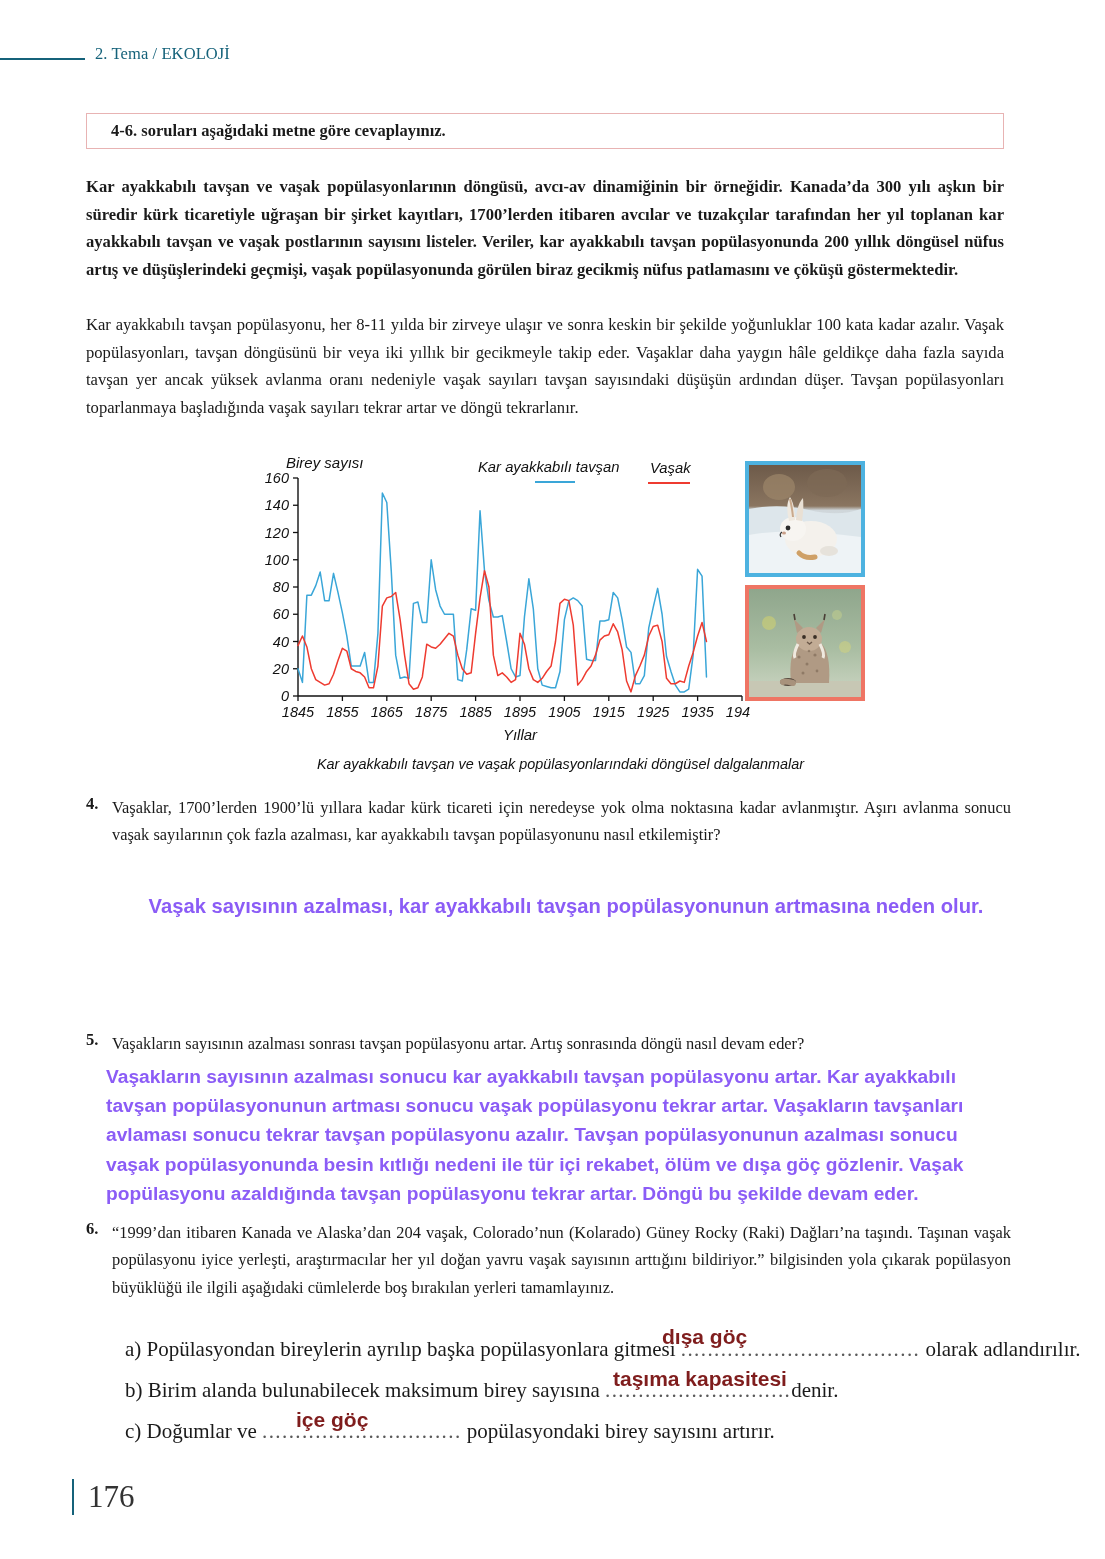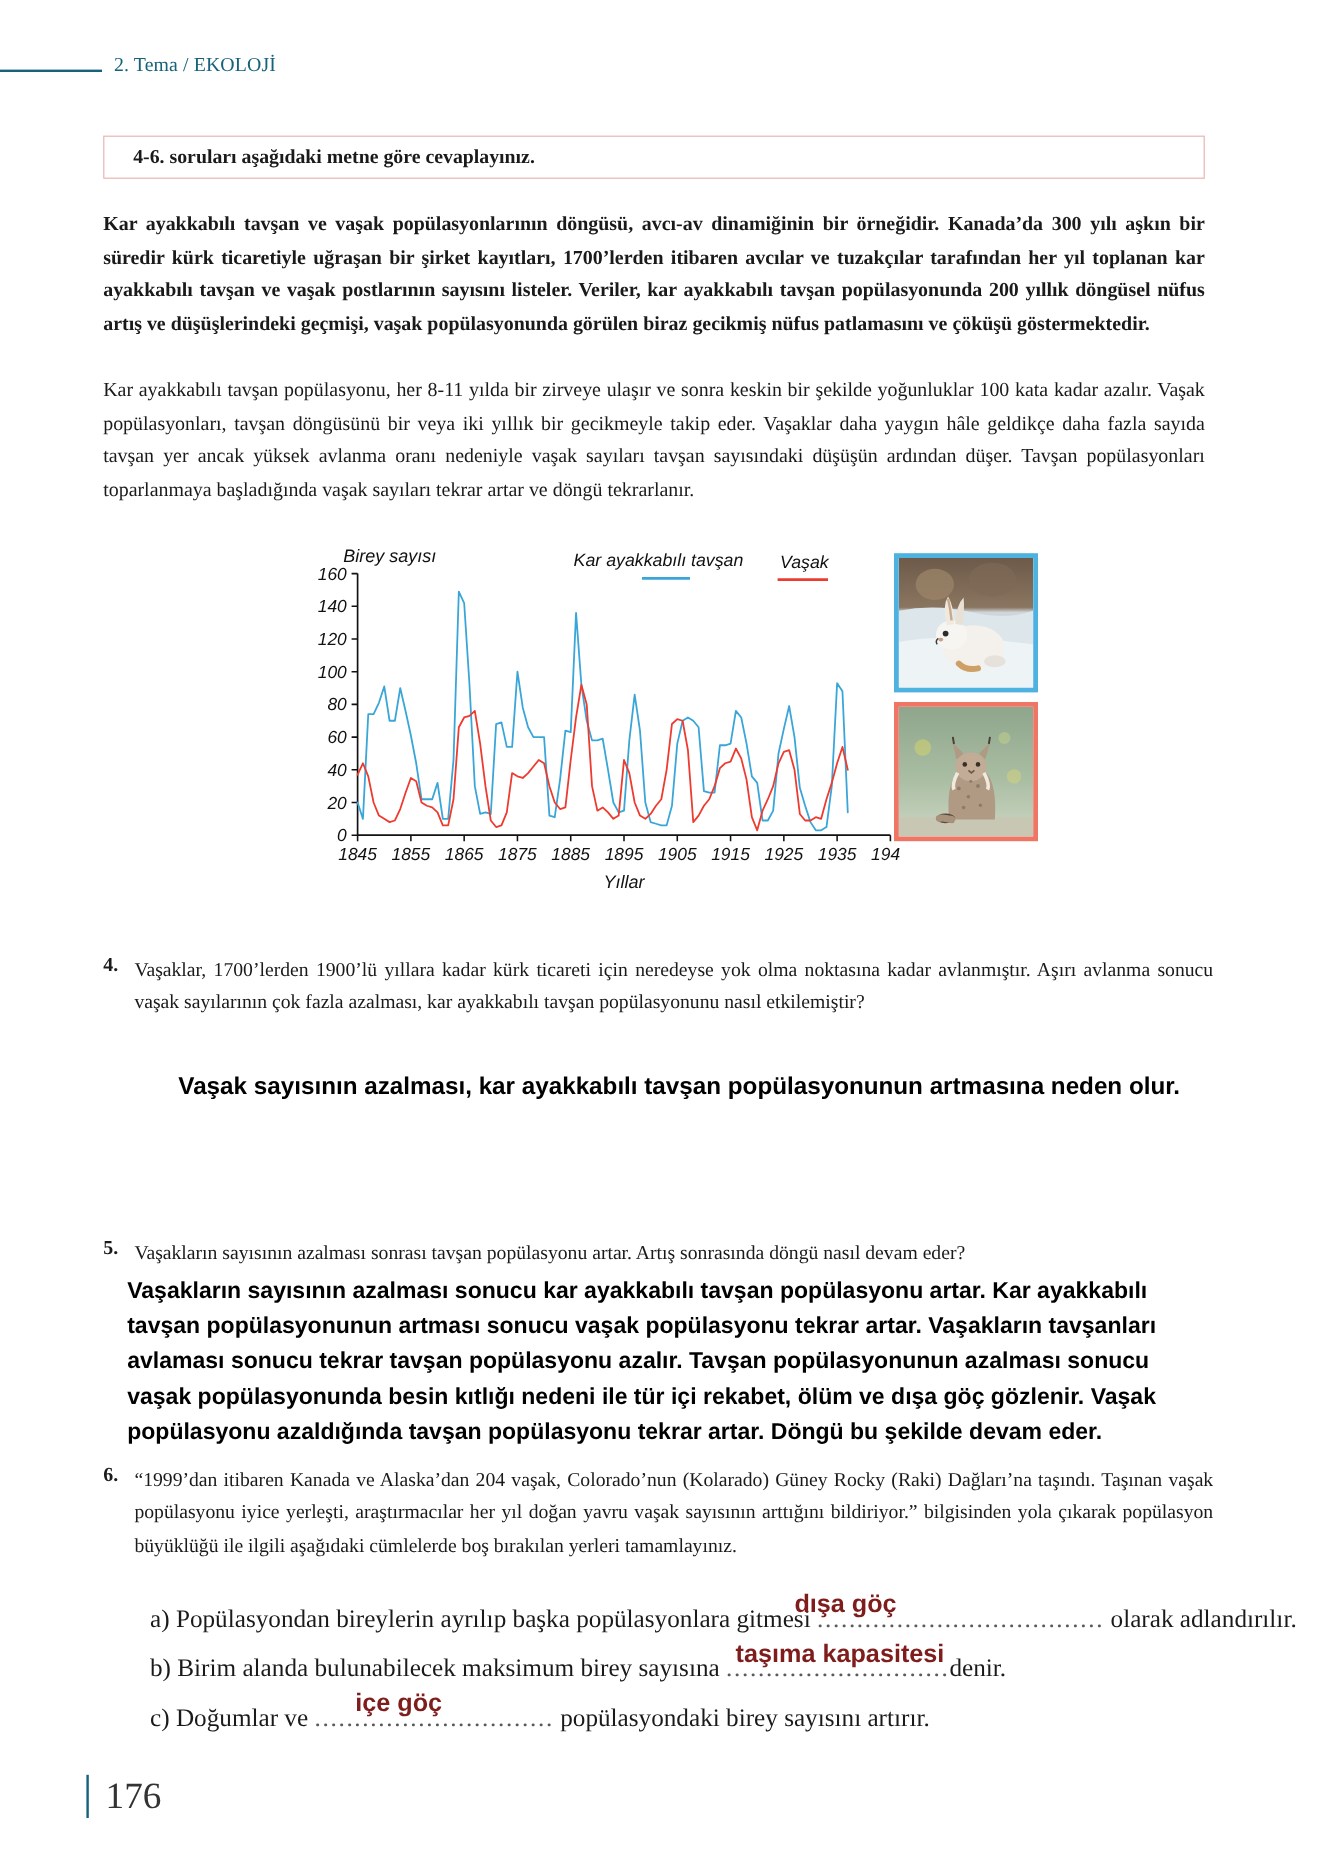--- a/index.html
+++ b/index.html
@@ -130,21 +130,21 @@
   }
   #q4 { top: 794px; }
   #q5 { top: 1030px; }
   #q6 { top: 1219px; }
 
   
   .answer {
     position: absolute;
     font-family: "Liberation Sans", sans-serif;
     font-weight: bold;
-    color: #000000;
+    color: #8b5cf6;
   }
   #a4 {
     left: 86px; top: 892px;
     width: 960px;
     text-align: center;
     font-size: 20.2px;
     line-height: 28px;
   }
   #a5 {
     left: 106px; top: 1062px;
@@ -337,20 +337,21 @@
             <circle cx="54" cy="84" r="1.5"></circle>
           <circle cx="68" cy="82" r="1.4"></circle>
             <circle cx="60" cy="62" r="1.3"></circle>
         </g>
         <ellipse cx="39" cy="93" rx="8" ry="4" fill="#55493e"></ellipse>
         <path d="M44 94 q-8 -2 -10 -1" stroke="#a8927c" stroke-width="6" fill="none" stroke-linecap="round"></path>
       </svg>
     </div>
   </div>
 
+  <div class="fig-caption">Kar ayakkabılı tavşan ve vaşak popülasyonlarındaki döngüsel dalgalanmalar</div>
 </div>
 
 <div class="qrow" id="q4">
   <div class="qnum">4.</div>
   <div class="qbody">Vaşaklar, 1700’lerden 1900’lü yıllara kadar kürk ticareti için neredeyse yok olma noktasına kadar avlanmıştır. Aşırı avlanma sonucu vaşak sayılarının çok fazla azalması, kar ayakkabılı tavşan popülasyonunu nasıl etkilemiştir?</div>
 </div>
 <div class="answer" id="a4">Vaşak sayısının azalması, kar ayakkabılı tavşan popülasyonunun artmasına neden olur.</div>
 
 <div class="qrow" id="q5">
   <div class="qnum">5.</div>

